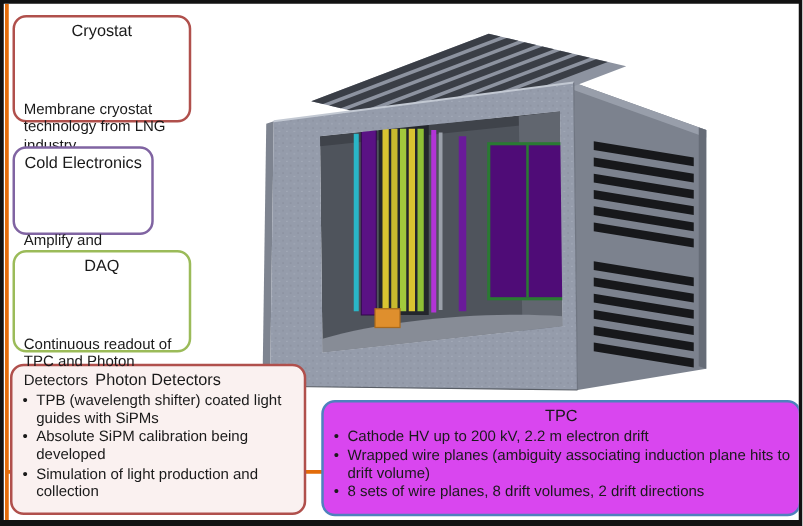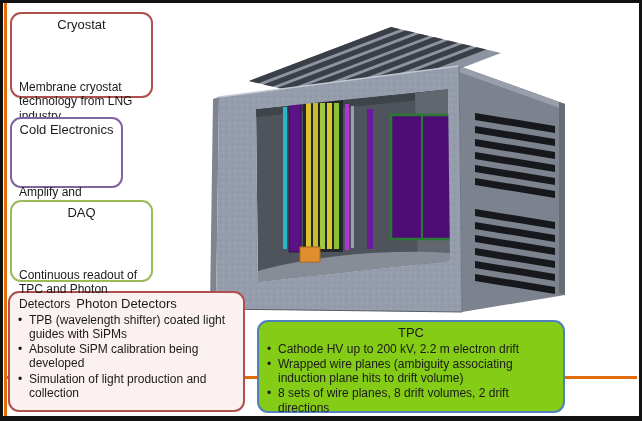--- a/index.html
+++ b/index.html
@@ -35,21 +35,21 @@
     padding:0 7px 2px;
     margin-top:48px;
   }
   .callout ul{margin:1px 0 0;padding:0 4px 0 8px;list-style:none;font-size:12px;line-height:1.18;}
   .callout li{position:relative;padding-left:11px;margin-bottom:1px;}
   .callout li::before{content:"\2022";position:absolute;left:0;top:0;}
   .box-cryostat{left:7px;top:9px;width:143px;height:86px;border-color:#b0504c;}
   .box-cold{left:7px;top:114px;width:113px;height:71px;border-color:#8064a2;}
   .box-daq{left:7px;top:197px;width:143px;height:82px;border-color:#9bbb59;}
   .box-photon{left:5px;top:288px;width:237px;height:121px;border-color:#b0504c;background:#faf1f0;}
-  .box-tpc{left:254px;top:317px;width:308px;height:93px;border-color:#4f81bd;background:#84cc16;}
+  .box-tpc{left:254px;top:317px;width:384px;height:93px;border-color:#4f81bd;background:#d946ef;}
 </style>
 </head>
 <body>
 
 <div class="slide">
 
   <div class="accent-v"></div>
   <div class="accent-h"></div>
 
   <svg class="figure" viewBox="0 0 482 312" xmlns="http://www.w3.org/2000/svg">

